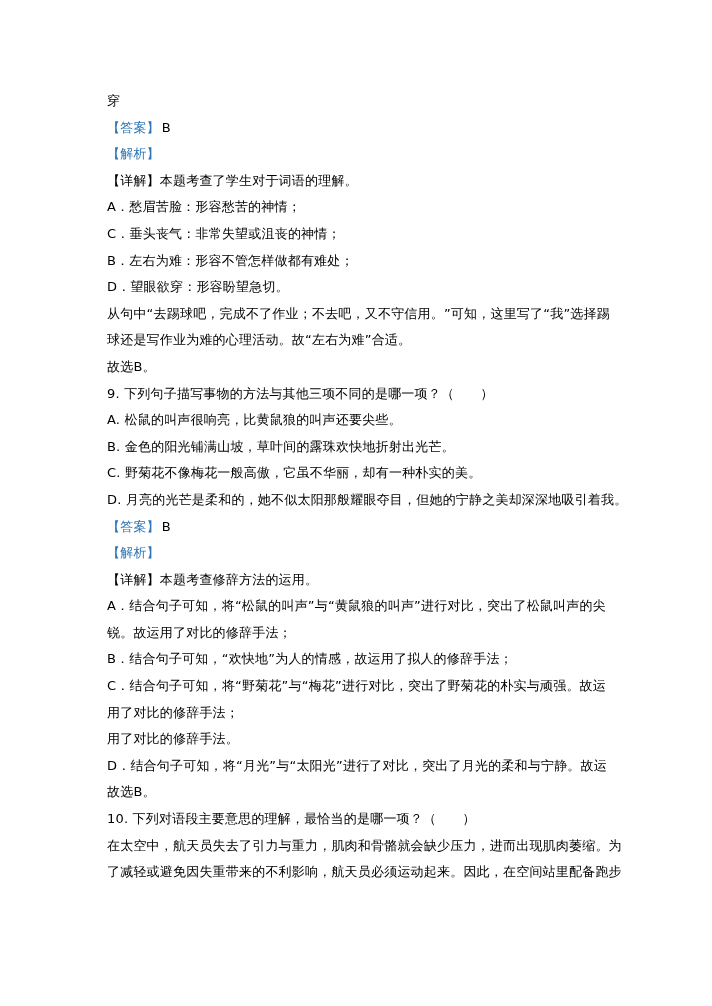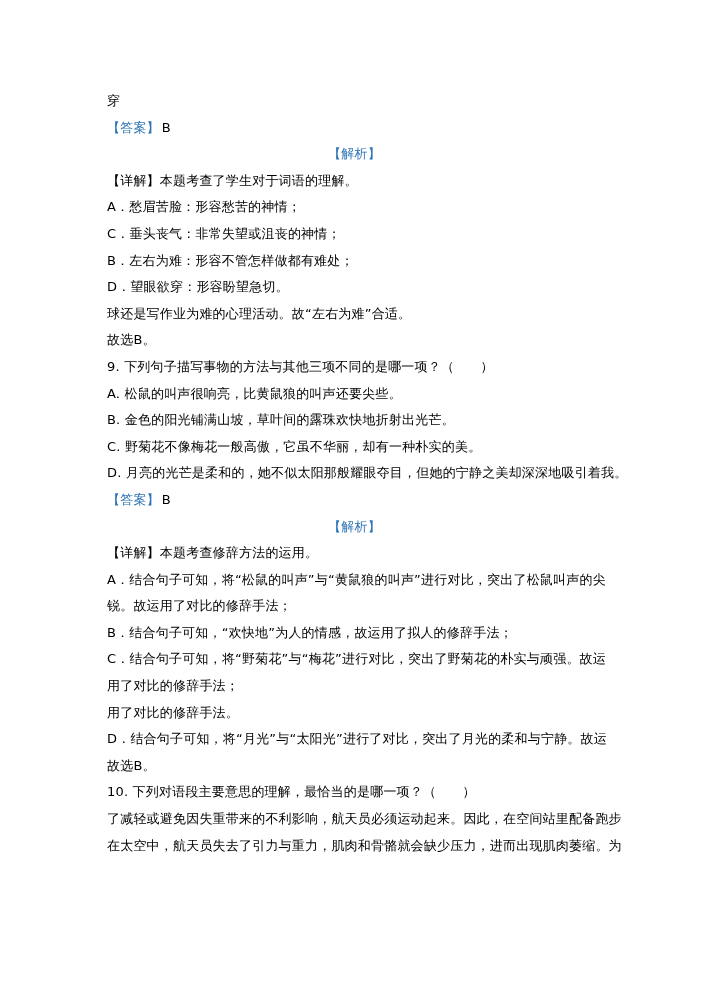--- a/index.html
+++ b/index.html
@@ -1,39 +1,40 @@
 <!DOCTYPE html>
 <html><head>
 <meta charset="utf-8">
 <style>
   html, body { margin: 0; padding: 0; background: #ffffff; }
   body { width: 712px; height: 1006px; position: relative; overflow: hidden;
          font-family: "DejaVu Sans", sans-serif; color: #000; }
   .page { position: absolute; left: 107px; top: 88px; width: 495px; }
   .line { font-size: 13px; line-height: 26.6px; height: 26.6px; white-space: nowrap; letter-spacing: 0.2px; }
-  .blue { color: #2e74b5; text-align: center; }
+  .blue { color: #2e74b5; }
   .ans-val { margin-left: 2px; }
 </style>
 </head>
 <body>
 
 <div class="page">
   <div class="line">穿</div>
 
   <div class="line">
     <span class="blue">【答案】</span><span class="ans-val">B</span>
   </div>
   <div class="line blue">【解析】</div>
   <div class="line">
     <span>【详解】</span><span>本题考查了学生对于词语的理解。</span>
   </div>
   <div class="line">A．愁眉苦脸：形容愁苦的神情；</div>
   <div class="line">C．垂头丧气：非常失望或沮丧的神情；</div>
   <div class="line">B．左右为难：形容不管怎样做都有难处；</div>
   <div class="line">D．望眼欲穿：形容盼望急切。</div>
+  <div class="line">从句中“去踢球吧，完成不了作业；不去吧，又不守信用。”可知，这里写了“我”选择踢</div>
   <div class="line">球还是写作业为难的心理活动。故“左右为难”合适。</div>
   <div class="line">故选B。</div>
 
   <div class="line">9.  下列句子描写事物的方法与其他三项不同的是哪一项？（　　）</div>
   <div class="line">A.  松鼠的叫声很响亮，比黄鼠狼的叫声还要尖些。</div>
   <div class="line">B.  金色的阳光铺满山坡，草叶间的露珠欢快地折射出光芒。</div>
   <div class="line">C.  野菊花不像梅花一般高傲，它虽不华丽，却有一种朴实的美。</div>
   <div class="line">D.  月亮的光芒是柔和的，她不似太阳那般耀眼夺目，但她的宁静之美却深深地吸引着我。</div>
 
   <div class="line">
@@ -46,15 +47,15 @@
   <div class="line">A．结合句子可知，将“松鼠的叫声”与“黄鼠狼的叫声”进行对比，突出了松鼠叫声的尖</div>
   <div class="line">锐。故运用了对比的修辞手法；</div>
   <div class="line">B．结合句子可知，“欢快地”为人的情感，故运用了拟人的修辞手法；</div>
   <div class="line">C．结合句子可知，将“野菊花”与“梅花”进行对比，突出了野菊花的朴实与顽强。故运</div>
   <div class="line">用了对比的修辞手法；</div>
   <div class="line">用了对比的修辞手法。</div>
   <div class="line">D．结合句子可知，将“月光”与“太阳光”进行了对比，突出了月光的柔和与宁静。故运</div>
   <div class="line">故选B。</div>
 
   <div class="line">10.  下列对语段主要意思的理解，最恰当的是哪一项？（　　）</div>
+  <div class="line">在太空中，航天员失去了引力与重力，肌肉和骨骼就会缺少压力，进而出现肌肉萎缩。为</div>
   <div class="line">了减轻或避免因失重带来的不利影响，航天员必须运动起来。因此，在空间站里配备跑步</div>
-  <div class="line">在太空中，航天员失去了引力与重力，肌肉和骨骼就会缺少压力，进而出现肌肉萎缩。为</div>
 </div>
 
 </body></html>

